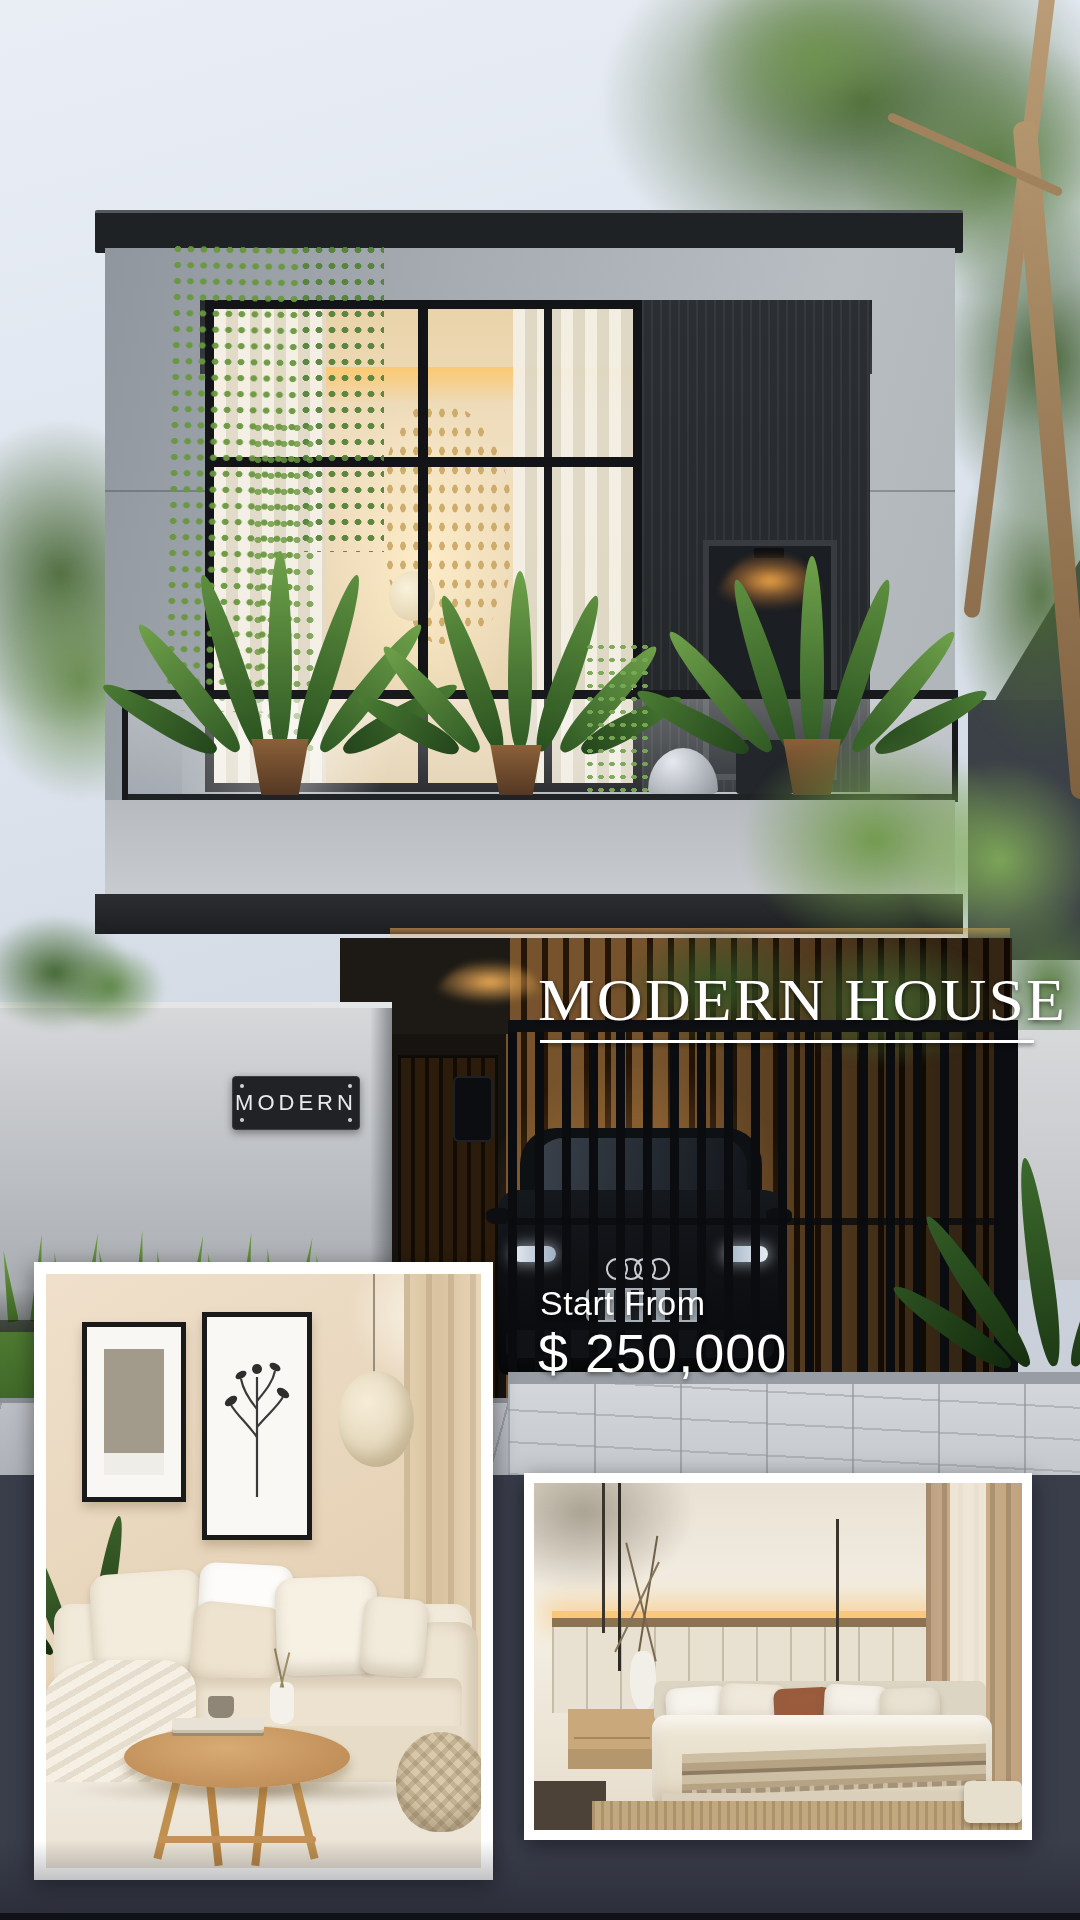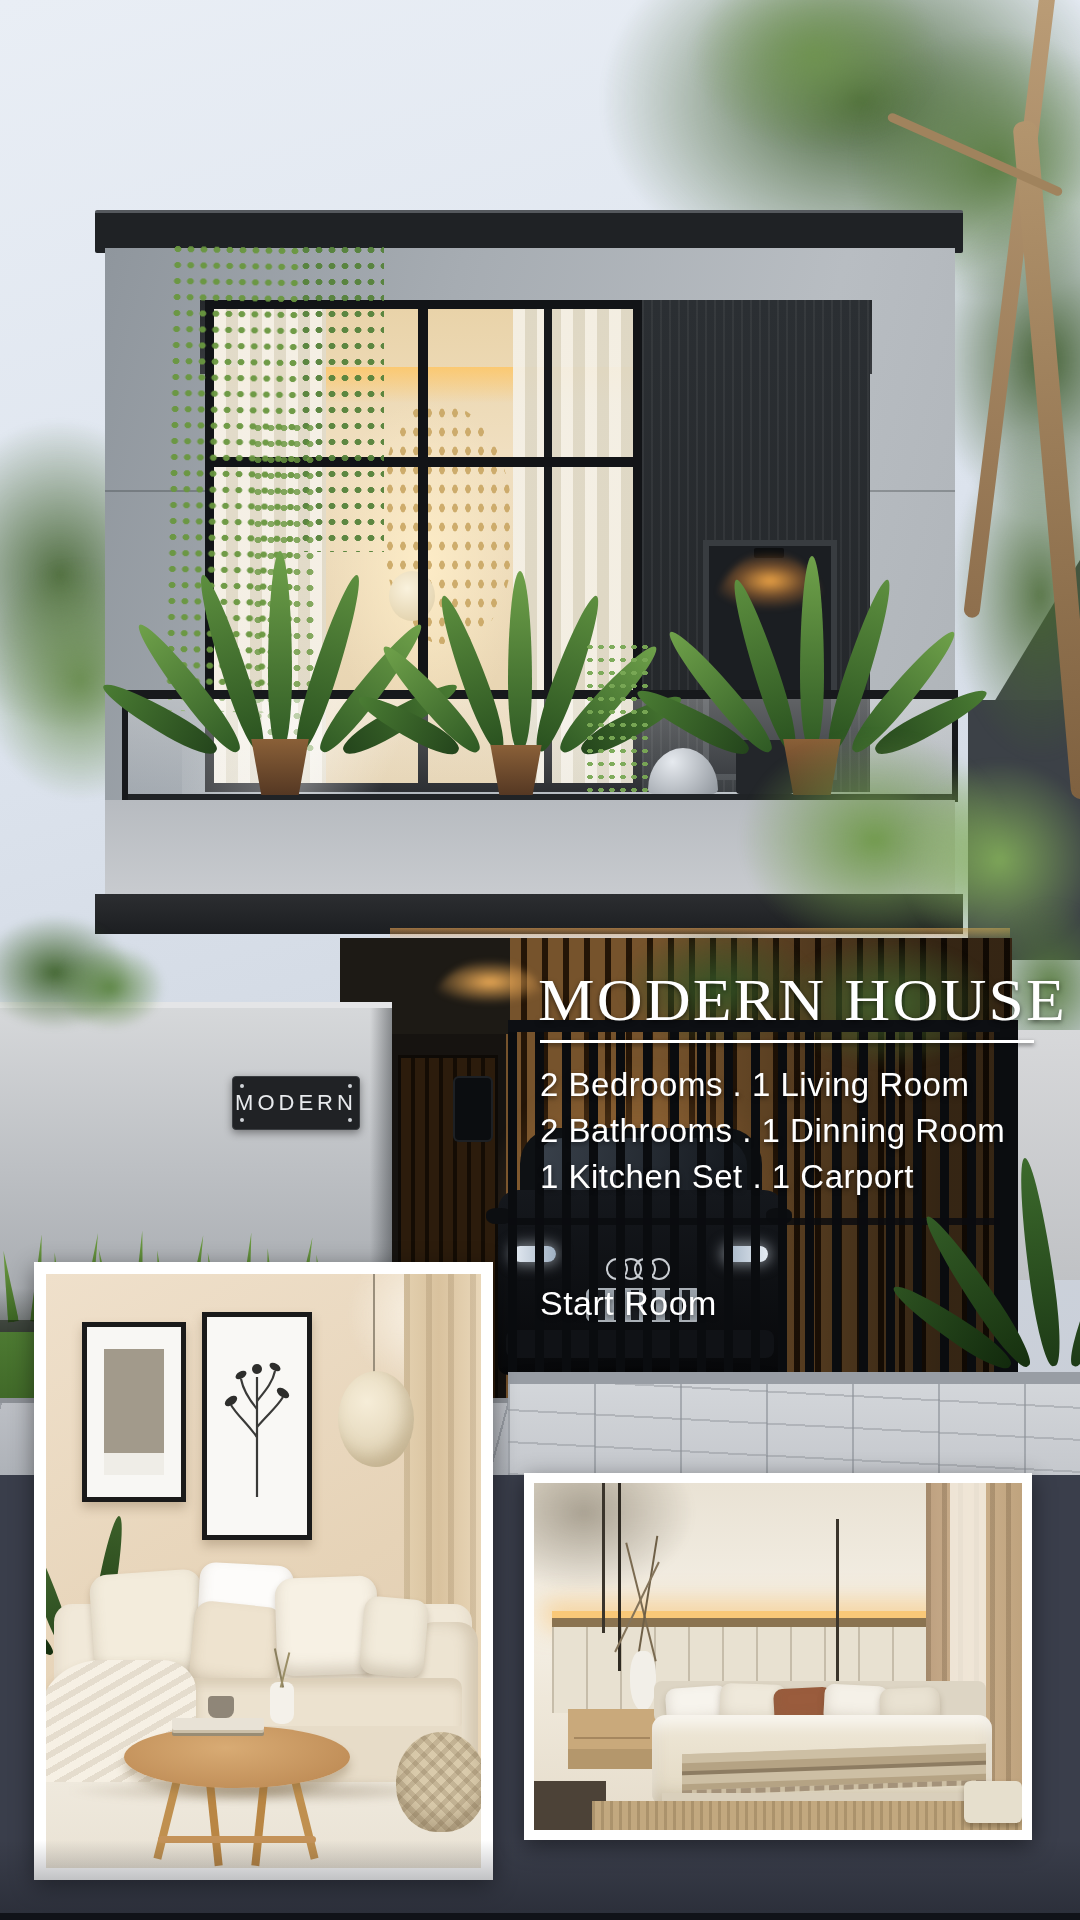--- a/index.html
+++ b/index.html
@@ -206,27 +206,23 @@
     <div class="abs" style="left:0;top:1332px;width:112px;height:90px;background:linear-gradient(180deg,#4d7a32,#3c6325);"></div>
 
     <div class="abs" style="left:0;top:1398px;width:512px;height:77px;background:repeating-linear-gradient(105deg,rgba(125,130,138,.55) 0 2px,rgba(0,0,0,0) 2px 70px),linear-gradient(180deg,#bcbfc5,#aeb2b8);border-top:5px solid #8e9298;box-sizing:border-box;"></div>
     <div class="abs" style="left:508px;top:1372px;width:572px;height:12px;background:#989da4;"></div>
     <div class="abs" style="left:508px;top:1384px;width:572px;height:91px;background:repeating-linear-gradient(90deg,rgba(138,143,150,.6) 0 2px,rgba(0,0,0,0) 2px 86px),repeating-linear-gradient(3deg,rgba(148,152,158,.5) 0 2px,rgba(0,0,0,0) 2px 32px),linear-gradient(180deg,#d3d6da,#c5c8cd);"></div>
   </div>
 
   <div class="abs ptxt" style="left:538px;top:966px;font-family:'Liberation Serif',serif;font-size:60px;letter-spacing:2px;transform:scaleX(1.06);transform-origin:left;white-space:nowrap;">MODERN HOUSE</div>
   <div class="abs" style="left:540px;top:1040px;width:494px;height:3px;background:#ffffff;box-shadow:0 2px 4px rgba(0,0,0,.5);"></div>
 
-  <div class="abs" style="left:540px;top:1062px;width:530px;">
-    <div class="ptxt" style="font-size:33px;line-height:46px;letter-spacing:.5px;">2 Bedrooms . 1 Living Room</div>
-    <div class="ptxt" style="font-size:33px;line-height:46px;letter-spacing:.5px;">2 Bathrooms . 1 Dinning Room</div>
-    <div class="ptxt" style="font-size:33px;line-height:46px;letter-spacing:.5px;">1 Kitchen Set . 1 Carport</div>
-  </div>
-
-  <div class="abs ptxt" style="left:540px;top:1284px;font-size:34px;letter-spacing:.5px;">Start Room</div>
+
+  <div class="abs ptxt" style="left:540px;top:1284px;font-size:34px;letter-spacing:.5px;">Start From</div>
+  <div class="abs ptxt" style="left:538px;top:1322px;font-size:54px;letter-spacing:1px;">$ 250,000</div>
 
   <div class="inset" style="left:34px;top:1262px;width:459px;height:618px;padding:12px;box-sizing:border-box;">
     <div class="inset-inner">
       <div class="abs" style="inset:0;background:linear-gradient(150deg,#efe0cb 0%,#e6d3b7 55%,#decab0 100%);"></div>
       <div class="blob" style="left:300px;top:-40px;width:200px;height:160px;background:radial-gradient(closest-side,rgba(255,252,244,.9),rgba(255,252,244,0));"></div>
       <div class="abs" style="left:358px;top:0;width:77px;height:594px;background:repeating-linear-gradient(90deg,rgba(120,95,60,.18) 0 6px,rgba(0,0,0,0) 6px 22px),linear-gradient(90deg,#e3d0af,#d9c29e 45%,#e9d7b9);"></div>
 
       <div class="abs" style="left:36px;top:48px;width:104px;height:180px;border:5px solid #1a1a1a;background:#f8f7f4;box-sizing:border-box;box-shadow:0 6px 10px rgba(110,85,55,.3);">
         <div class="abs" style="left:17px;top:22px;width:60px;height:104px;background:#a29a8b;"></div>
         <div class="abs" style="left:17px;top:126px;width:60px;height:22px;background:#efede7;"></div>

